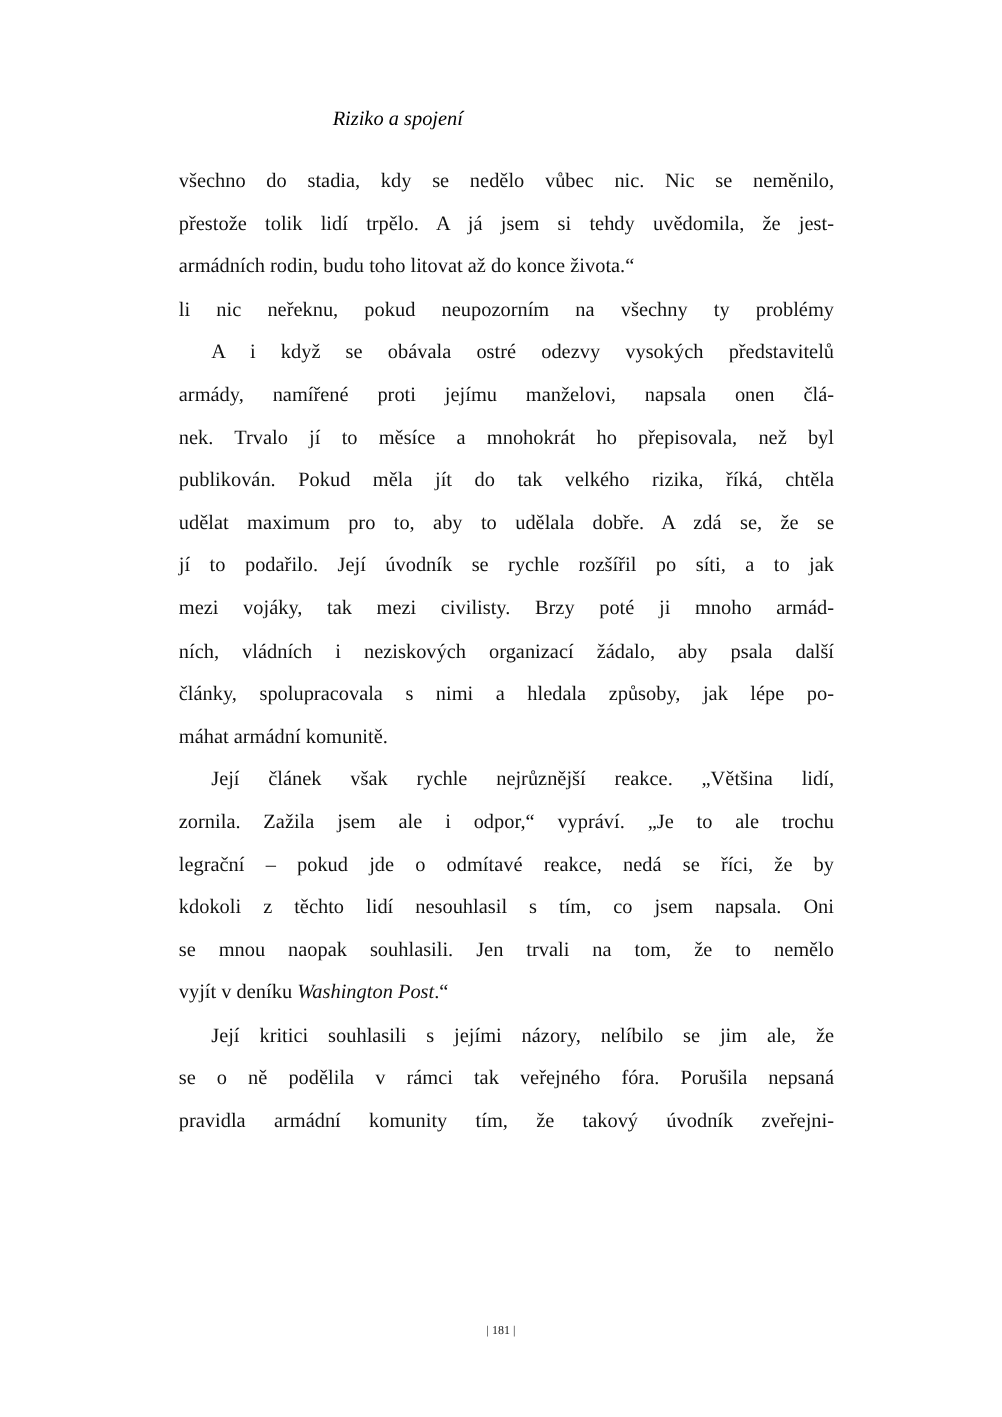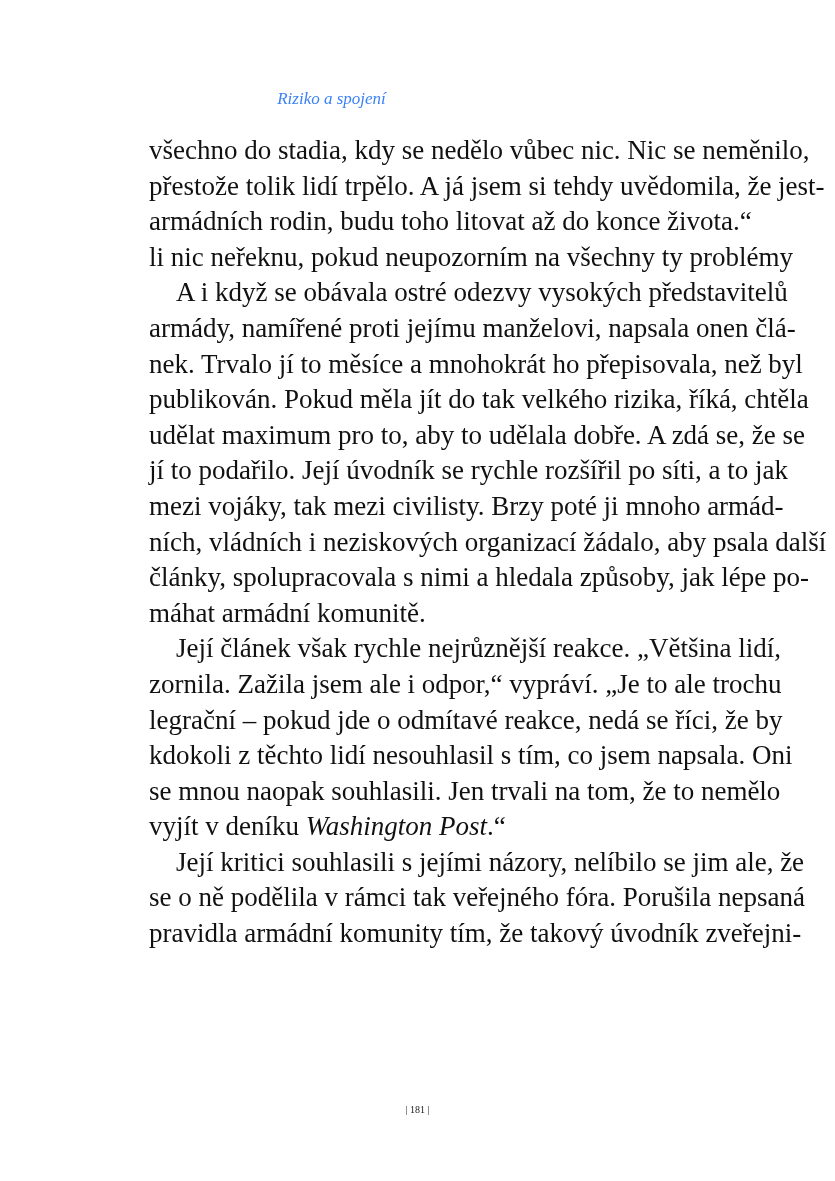--- a/index.html
+++ b/index.html
@@ -1,24 +1,24 @@
 <!DOCTYPE html>
 <html><head>
 <meta charset="utf-8">
 <style>
   html, body { margin: 0; padding: 0; background: #ffffff; }
   body { width: 835px; height: 1181px; position: relative; overflow: hidden; }
   .page { position: absolute; left: 0; top: 0; width: 835px; height: 1181px; background: #fff; color: #1a1a1a; }
   .running-head {
     position: absolute; top: 89px; left: 0; width: 663px; text-align: center;
-    font-family: "Liberation Serif", serif; font-style: italic; font-size: 17px; color: #3b82f6;
+    font-family: "Liberation Serif", serif; font-style: italic; font-size: 17px; color: #000000;
   }
   .body-text {
     position: absolute; left: 149px; top: 133px; width: 546px;
-    font-family: "Liberation Serif", serif; font-size: 27px; line-height: 35.6px; color: #111;
+    font-family: "Liberation Serif", serif; font-size: 17px; line-height: 35.6px; color: #111;
   }
   .line { display: block; white-space: nowrap; text-align: justify; text-align-last: justify; height: 35.6px; }
   .line.last { text-align-last: left; }
   .line.indent { padding-left: 27px; }
   .folio {
     position: absolute; top: 1104px; left: 0; width: 835px; text-align: center;
     font-family: "Liberation Serif", serif; font-size: 10px; color: #1a1a1a;
   }
   em { font-style: italic; }
 </style>

